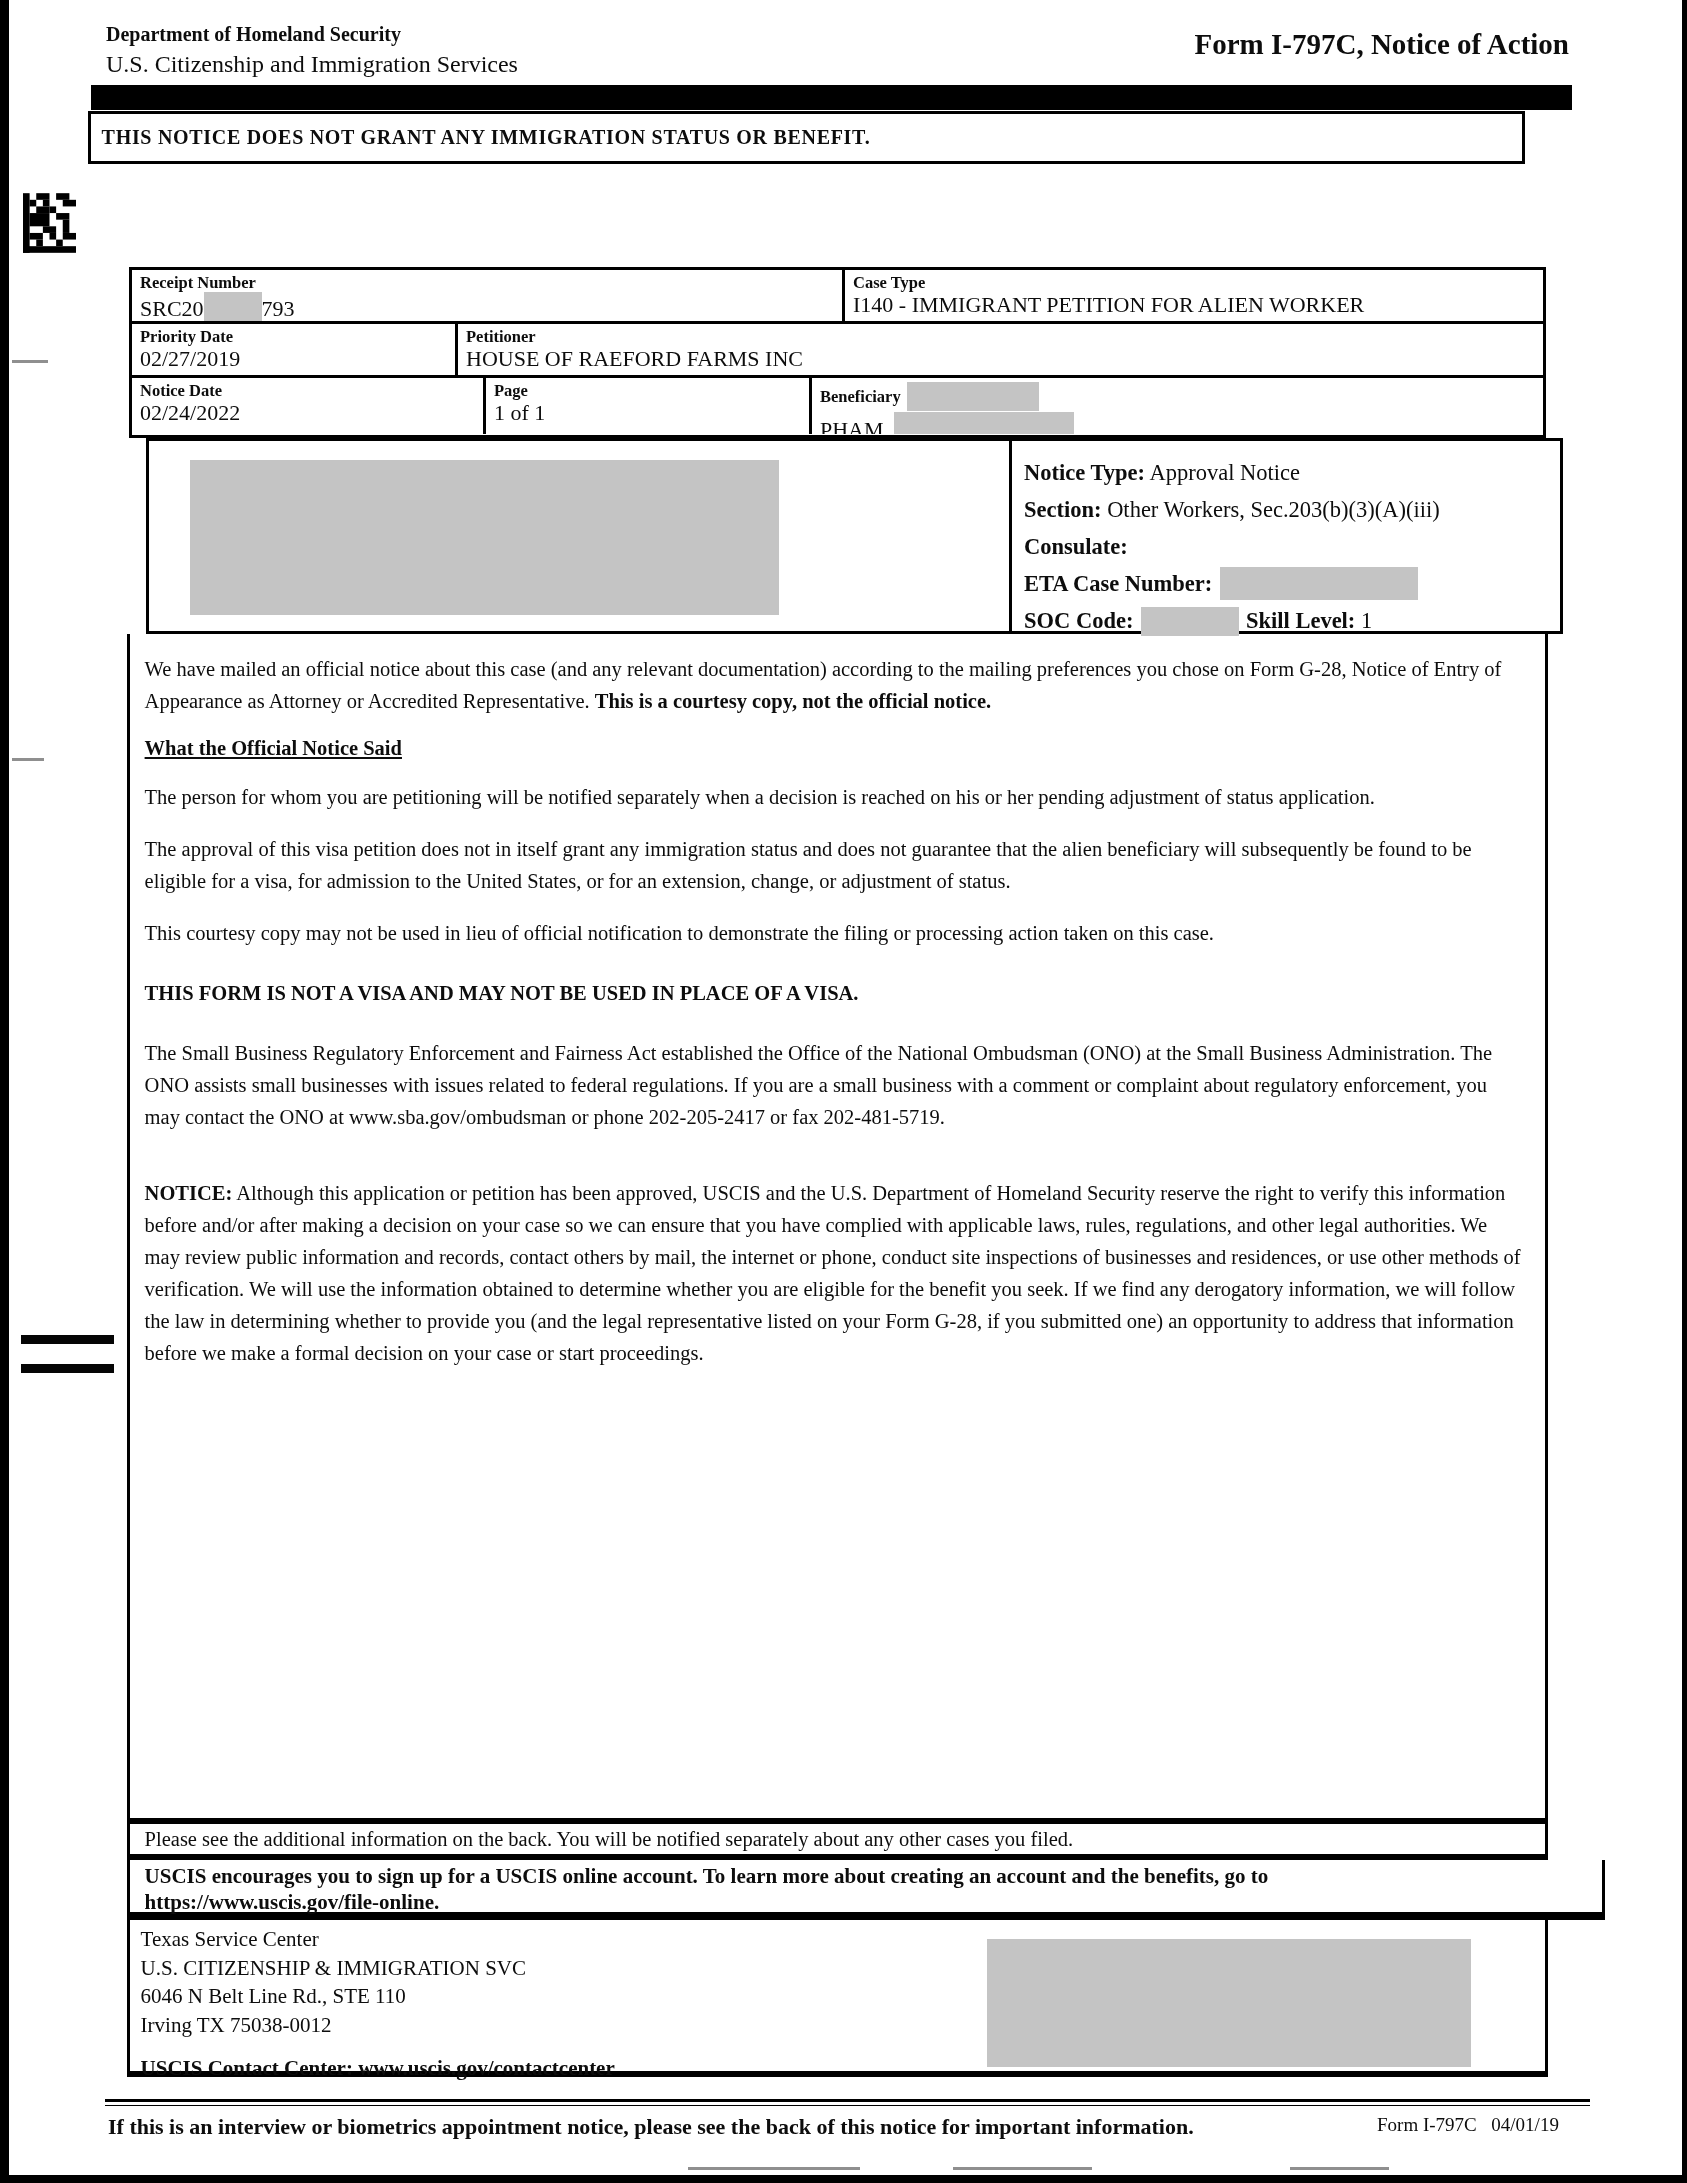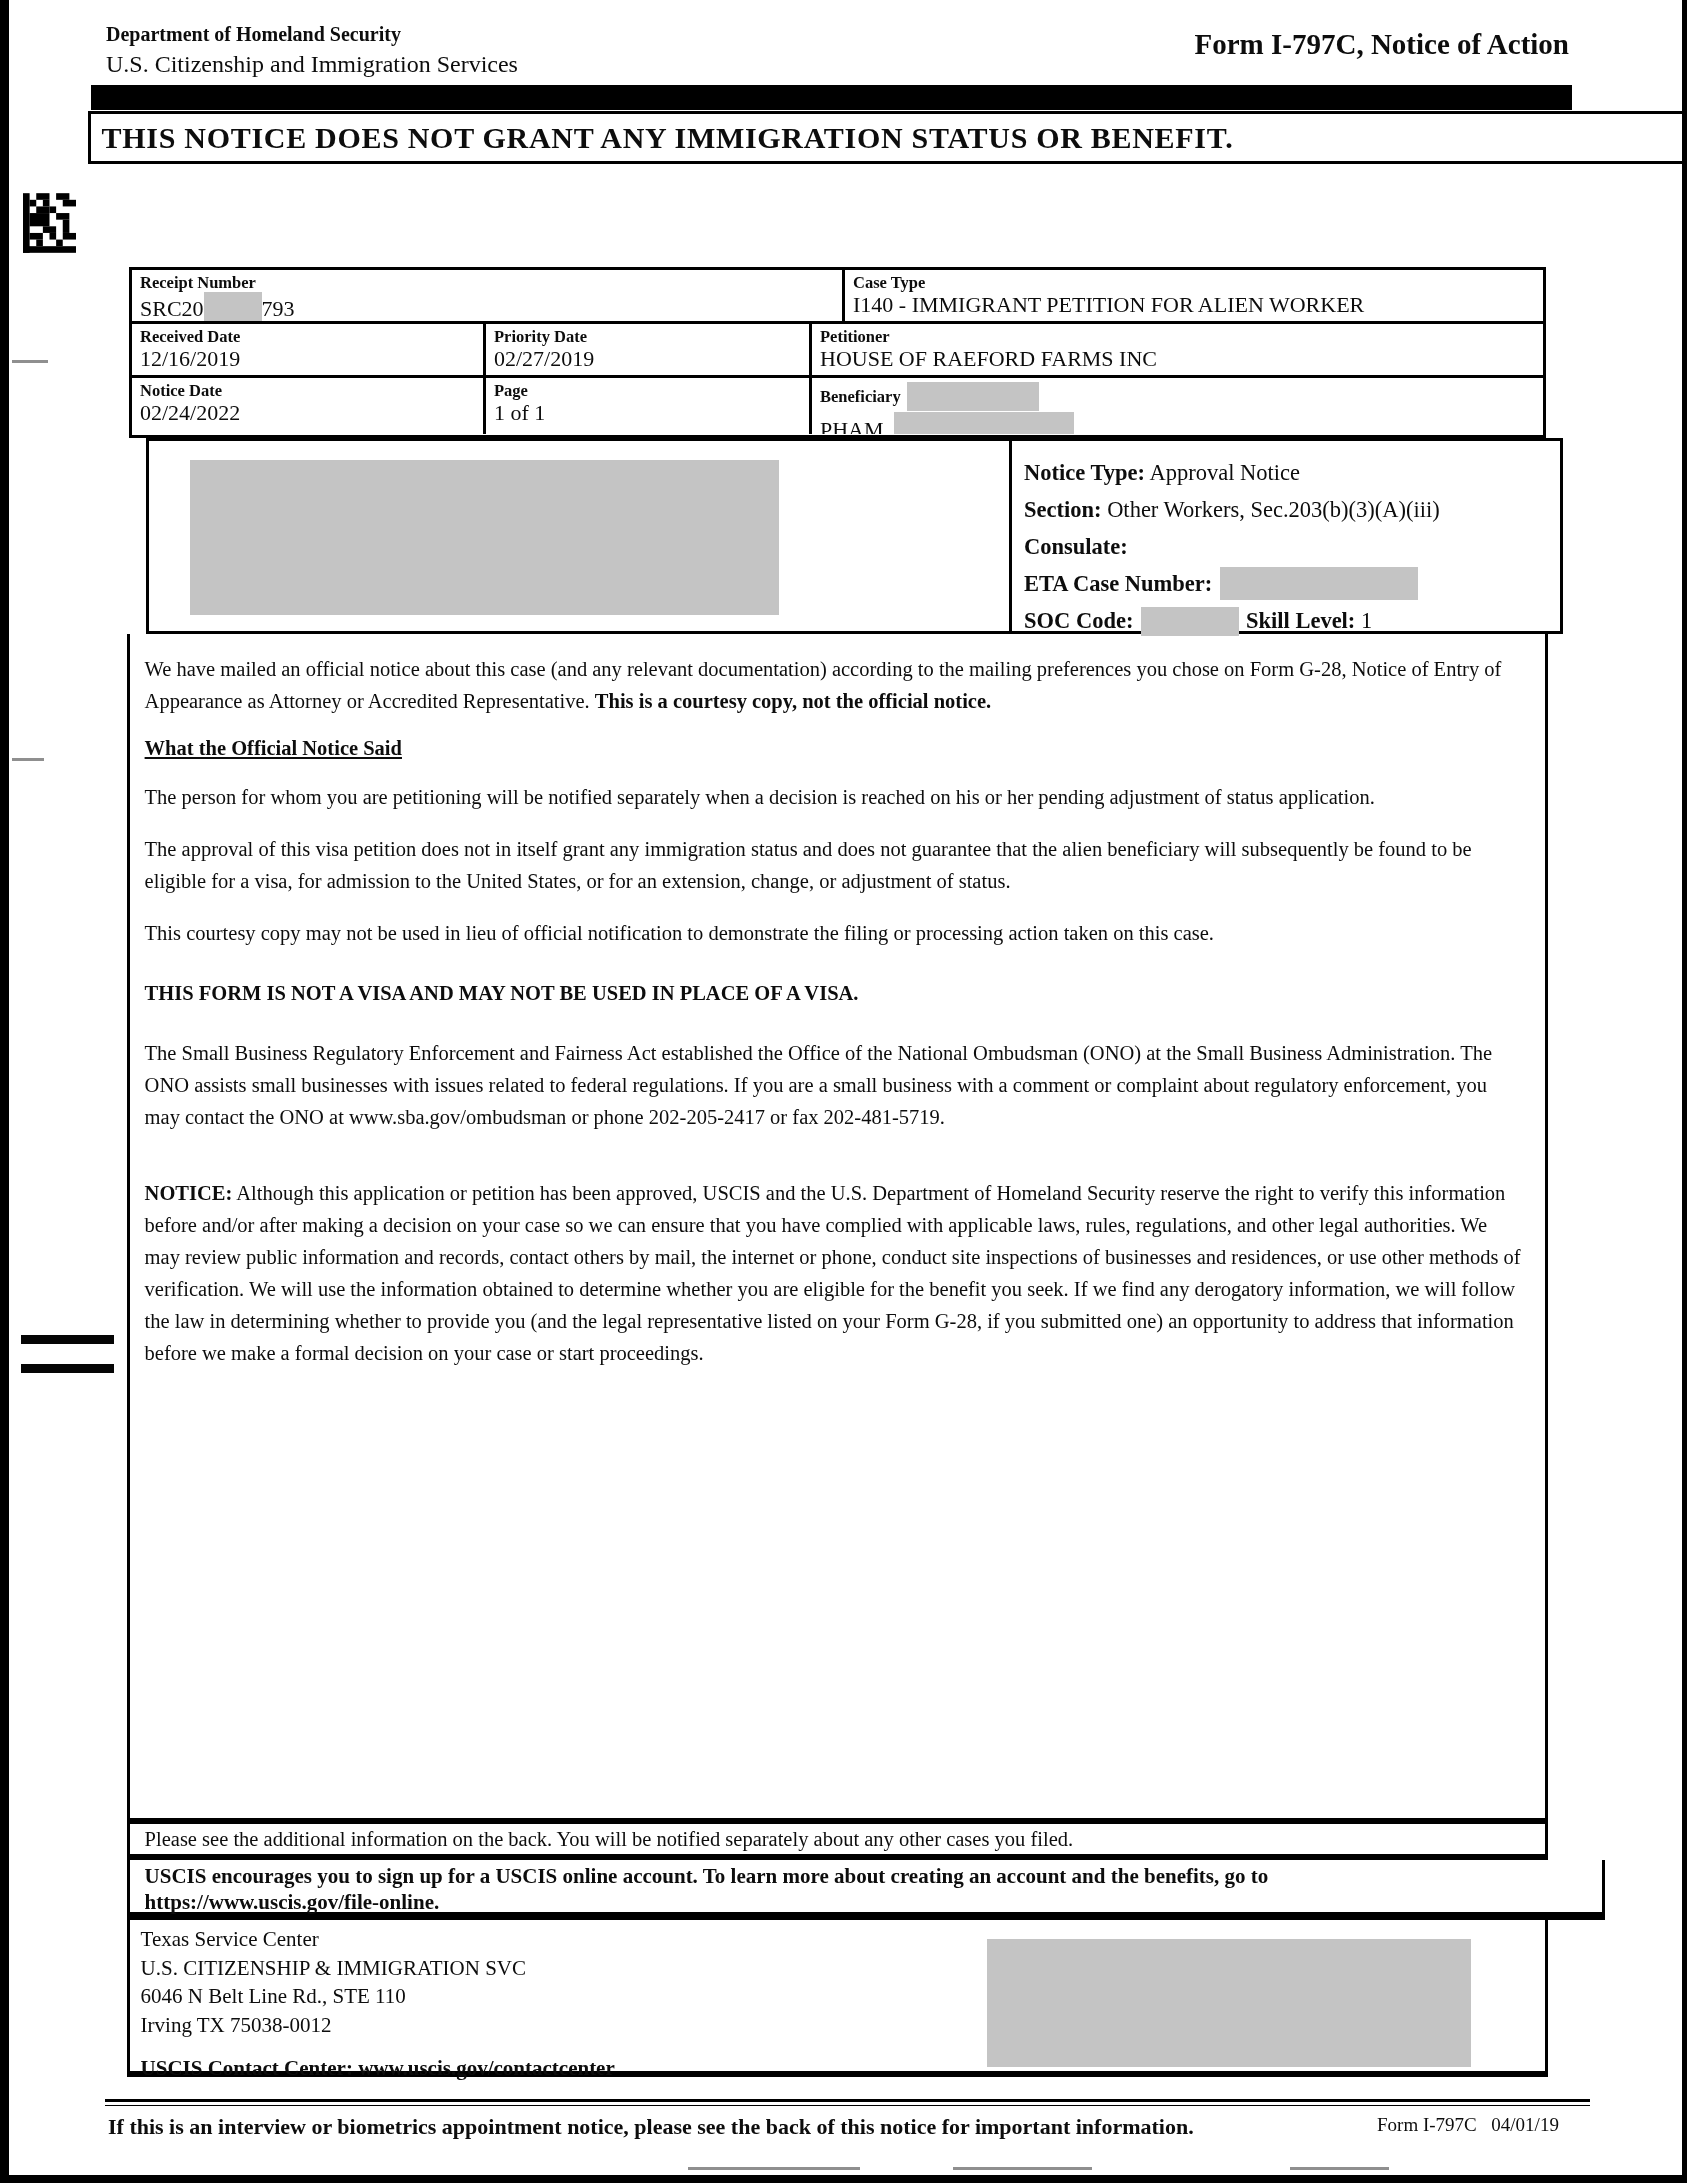--- a/index.html
+++ b/index.html
@@ -15,23 +15,23 @@
   .edge-bottom{ position:absolute; left:0; top:2175px; width:1687px; height:8px; background:#000; }
   .scan-dash  { position:absolute; background:#8f8f8f; }
   .margin-bar { position:absolute; left:21px; width:93px; height:8.6px; background:#050505; }
 
   
   .hdr-left  { position:absolute; left:106px; top:18.5px; }
   .hdr-line1 { font-weight:bold; font-size:20px; line-height:30px; }
   .hdr-line2 { font-size:24px; line-height:30px; }
   .hdr-title { position:absolute; right:118px; top:28px; font-weight:bold; font-size:29px; }
   .top-bar   { position:absolute; left:91px; top:85px; width:1481px; height:25px; background:#000; }
-  .banner    { position:absolute; left:88px; top:111px; width:1600px; height:53px;
+  .banner    { position:absolute; left:88px; top:111px; width:1437px; height:53px;
                border:3.3px solid #000; display:flex; align-items:center;
-               font-weight:bold; font-size:30px; padding-left:10.6px; letter-spacing:0.7px; }
+               font-weight:bold; font-size:20px; padding-left:10.6px; letter-spacing:0.7px; }
 
   .barcode { position:absolute; left:22.5px; top:193px; }
 
   
   .rtable { position:absolute; left:129px; top:267px; width:1417px; height:171px; border:3.3px solid #000; }
   .trow   { display:flex; height:54px; border-bottom:3.3px solid #000; }
   .trow:last-child { border-bottom:none; height:56px; }
   .tcell  { border-right:3.3px solid #000; padding:4px 0 0 8px; overflow:hidden; }
   .tcell:last-child { border-right:none; flex:1; }
   .w1 { width:713px; } .w2 { width:354px; } .w3 { width:326px; }
@@ -135,24 +135,20 @@
       <div class="tcell w1">
         <div class="tlabel">Receipt Number</div>
         <div class="tvalue"><span>SRC20</span><span class="rd rd-receipt"></span><span>793</span></div>
       </div>
       <div class="tcell">
         <div class="tlabel">Case Type</div>
         <div class="tvalue">I140 - IMMIGRANT PETITION FOR ALIEN WORKER</div>
       </div>
     </div>
     <div class="trow">
-      <div class="tcell w2">
-        <div class="tlabel">Received Date</div>
-        <div class="tvalue">12/16/2019</div>
-      </div>
       <div class="tcell w3">
         <div class="tlabel">Priority Date</div>
         <div class="tvalue">02/27/2019</div>
       </div>
       <div class="tcell">
         <div class="tlabel">Petitioner</div>
         <div class="tvalue">HOUSE OF RAEFORD FARMS INC</div>
       </div>
     </div>
     <div class="trow">

